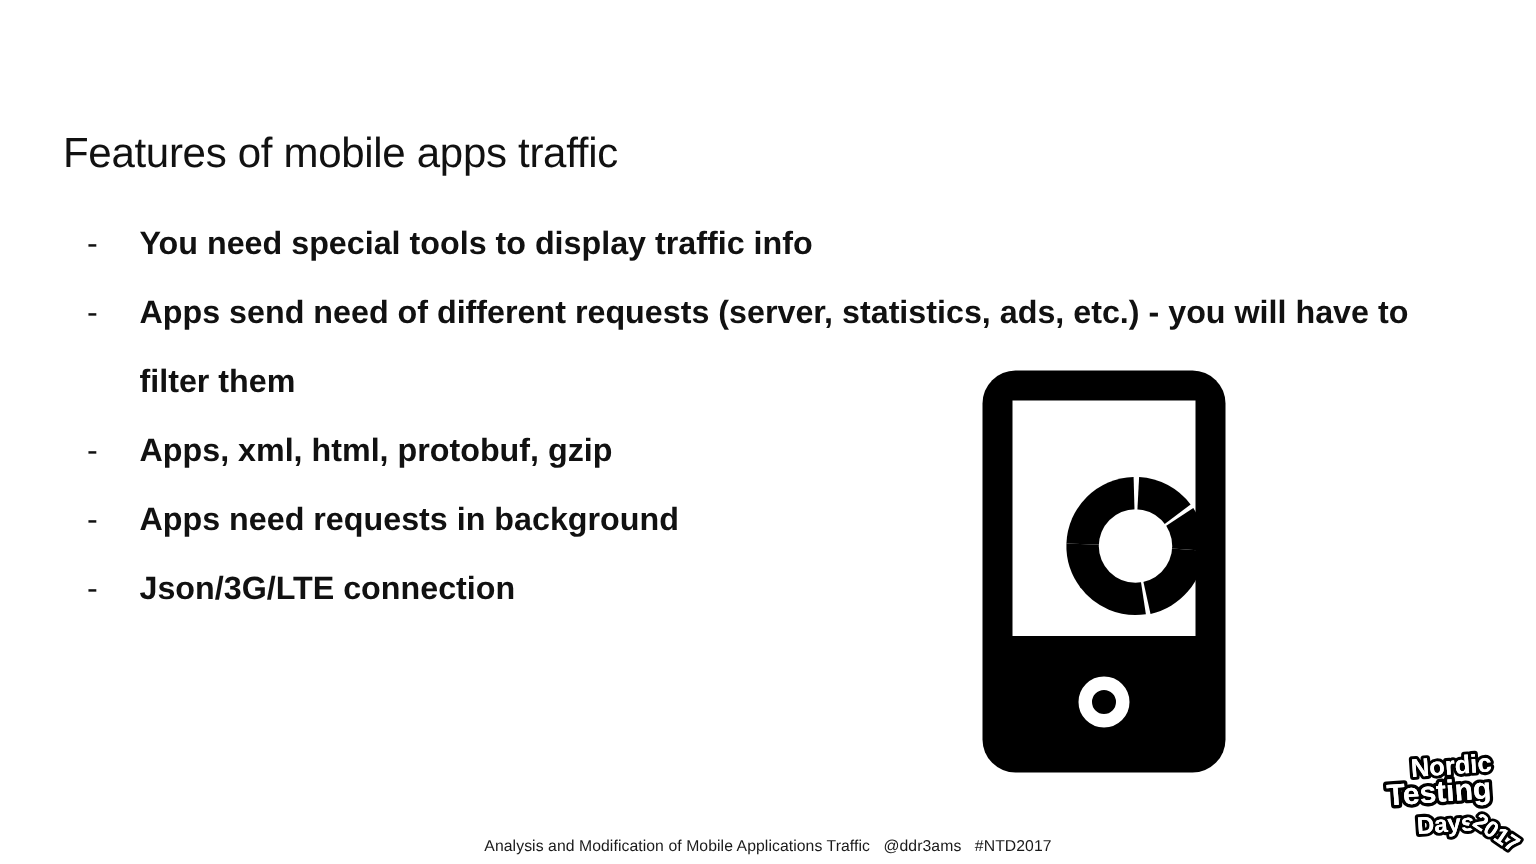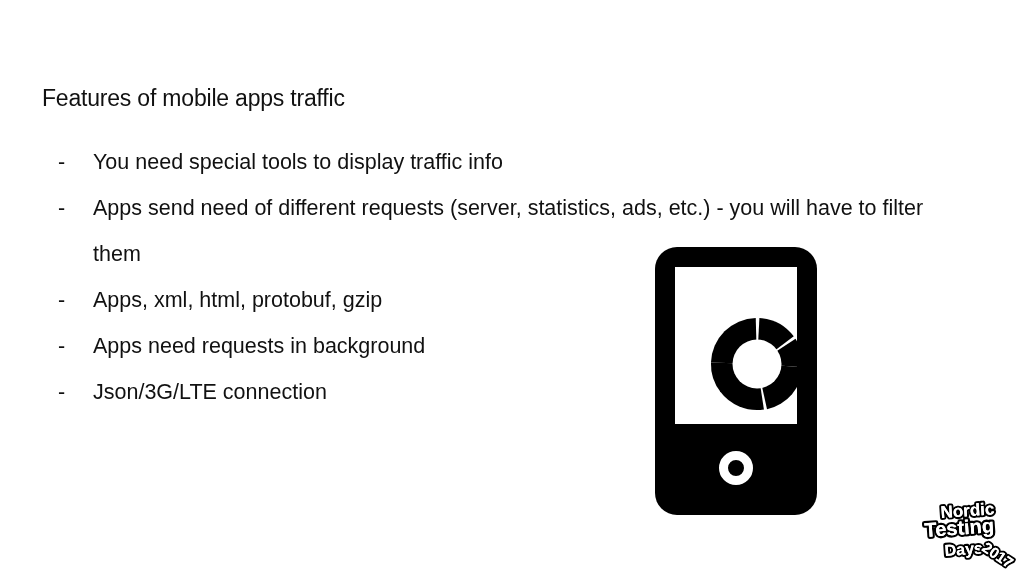--- a/index.html
+++ b/index.html
@@ -20,21 +20,21 @@
     position: absolute;
     inset: 0;
     background: #ffffff;
   }
 
   
   .slide-title {
     position: absolute;
     left: 42px;
     top: 62px;
-    font-size: 23px;
+    font-size: 28px;
     font-weight: 400;
     letter-spacing: -0.2px;
     line-height: 42px;
     color: #111111;
     white-space: nowrap;
   }
 
   
   .bullet-list {
     position: absolute;
@@ -53,20 +53,21 @@
     width: 35px;
     flex: 0 0 35px;
     text-align: left;
     font-size: 21.5px;
     line-height: 46px;
   }
   .bullet-text {
     flex: 1 1 auto;
     line-height: 46px;
     white-space: pre-wrap;
+    font-weight: bold;
   }
   .bullet-text.wrapped {
     max-width: 860px;
   }
 
   
   .phone-figure {
     position: absolute;
     left: 655px;
     top: 247px;
@@ -179,20 +180,23 @@
           <path d="M50 50 L60.5 96.8 A48 48 0 0 1 13.3 80.8 L50 50 Z" transform="rotate(4 50 50)"></path>
           <path d="M50 50 L13.3 80.8 A48 48 0 0 1 2 50 L50 50 Z" transform="rotate(2 50 50)"></path>
           <path d="M50 50 L2 50 A48 48 0 0 1 47 2.1 L50 50 Z" transform="rotate(2 50 50)"></path>
         </g>
         <circle cx="50" cy="50" r="25.5" fill="#ffffff"></circle>
       </svg>
     </div>
     <div class="phone-home"></div>
   </div>
 
+  <div class="footer">
+    <span>Analysis and Modification of Mobile Applications Traffic</span><span class="gap"></span><span>@ddr3ams</span><span class="gap"></span><span>#NTD2017</span>
+  </div>
 
   <svg class="ntd-logo" viewBox="0 0 96 70">
     <defs>
       <filter id="outline-thick" x="-30%" y="-30%" width="160%" height="160%">
         <feMorphology operator="dilate" radius="1.6" in="SourceAlpha" result="fat"></feMorphology>
         <feFlood flood-color="#000000" result="blk"></feFlood>
         <feComposite in="blk" in2="fat" operator="in" result="ring"></feComposite>
         <feMerge>
           <feMergeNode in="ring"></feMergeNode>
           <feMergeNode in="SourceGraphic"></feMergeNode>

